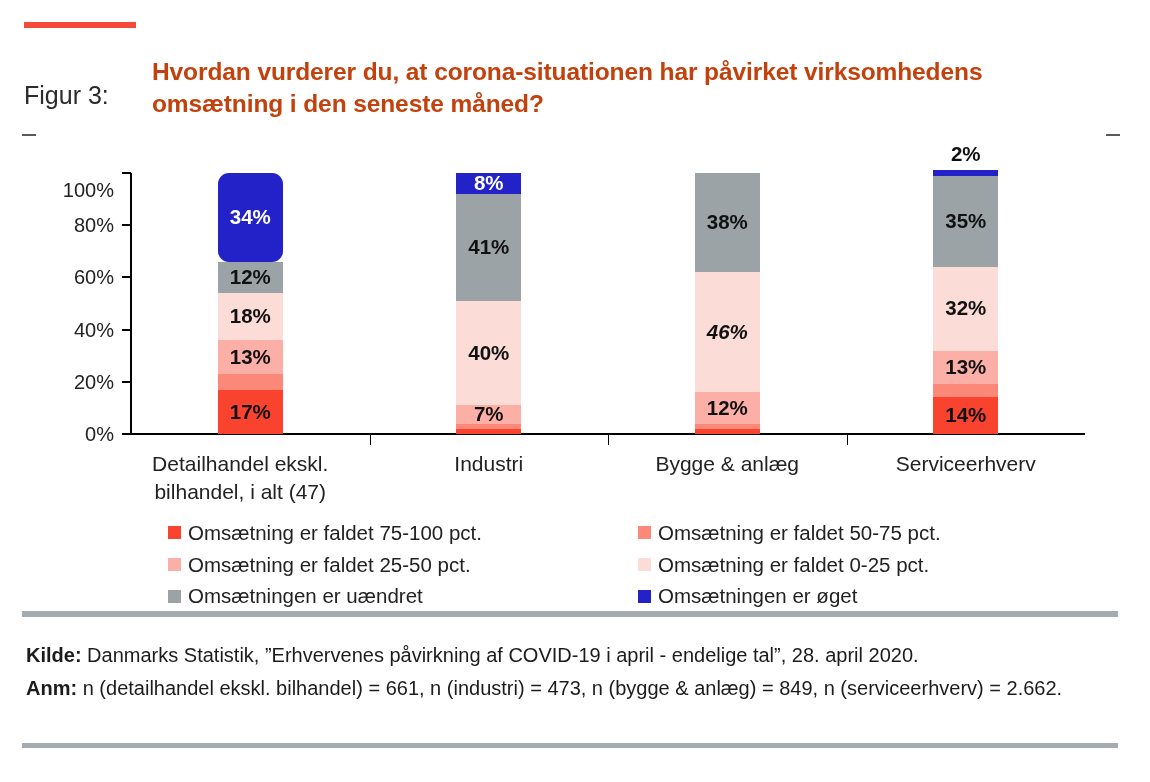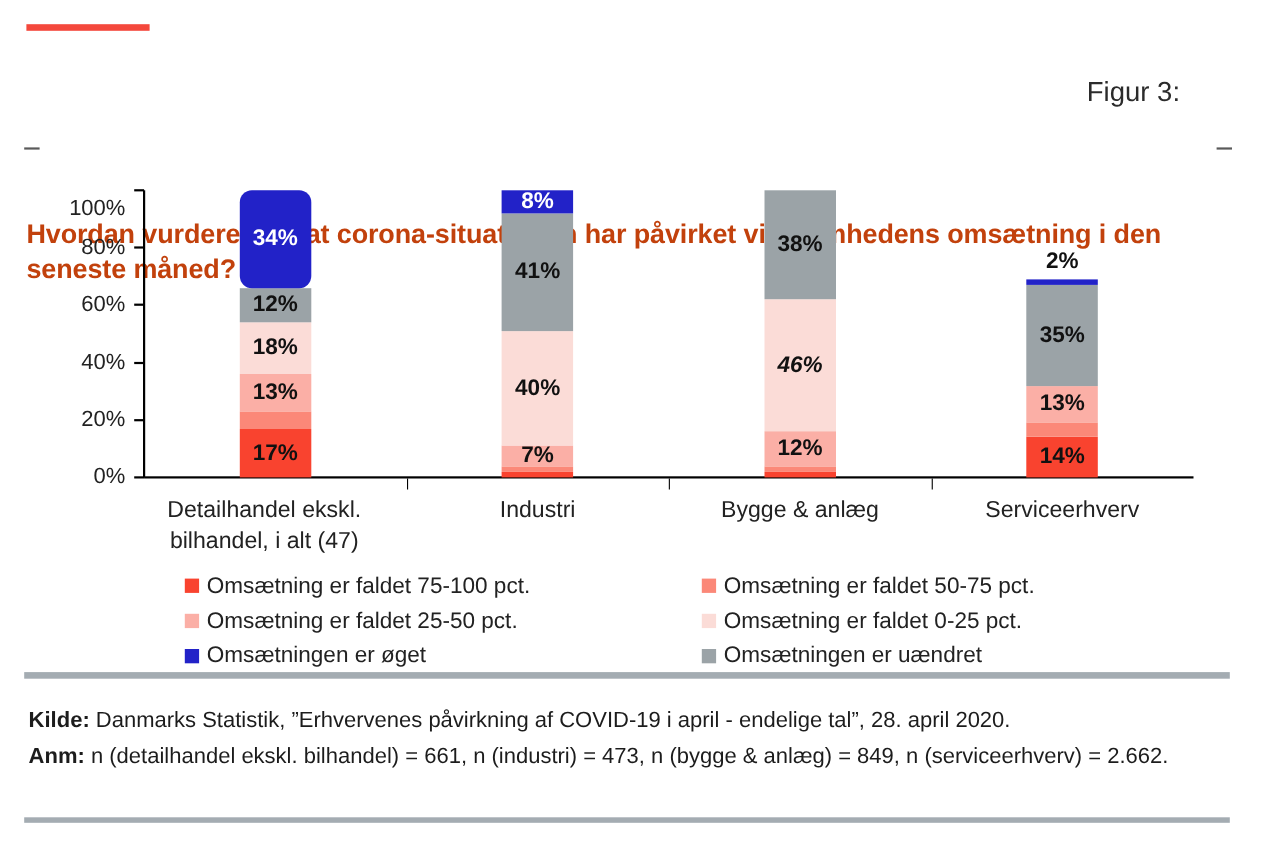--- a/index.html
+++ b/index.html
@@ -26,22 +26,21 @@
     background: #F4483C;
   }
 
   
   .header {
     position: absolute;
     left: 24px;
     top: 56px;
     width: 1092px;
     display: flex;
-    align-items: flex-end;
-    flex-direction: column;
+    align-items: center;
   }
   .figure-label {
     font-size: 25px;
     color: #2b2b2b;
     white-space: nowrap;
     padding-top: 14px;
     width: 128px;
     flex: 0 0 128px;
     font-weight: 400;
   }
@@ -297,20 +296,23 @@
       <div class="bar-group" style="left: 802.25px;">
         <div class="seg" style="height: 36.54px; background: rgb(249, 67, 47);">
           <span class="seg-label">14%</span>
         </div>
         <div class="seg" style="height: 13.05px; background: rgb(251, 136, 120);">
           <span class="seg-label outside">5%</span>
         </div>
         <div class="seg" style="height: 33.93px; background: rgb(251, 175, 166);">
           <span class="seg-label">13%</span>
         </div>
+        <div class="seg" style="height: 83.52px; background: rgb(251, 220, 215);">
+          <span class="seg-label">32%</span>
+        </div>
         <div class="seg" style="height: 91.35px; background: rgb(155, 163, 167);">
           <span class="seg-label">35%</span>
         </div>
         <div class="seg" style="height: 5.22px; background: rgb(34, 34, 200);">
           <span class="seg-label outside">2%</span>
         </div>
       </div>
     </div>
   <div id="cat-captions">
       <div class="cat-caption" style="left: 121px; width: 238.5px;">Detailhandel ekskl. bilhandel, i alt (47)</div>
@@ -331,26 +333,26 @@
     </div>
     <div class="legend-item">
       <span class="legend-swatch" style="background: rgb(251, 175, 166);"></span>
       <span>Omsætning er faldet 25-50 pct.</span>
     </div>
     <div class="legend-item">
       <span class="legend-swatch" style="background: rgb(251, 220, 215);"></span>
       <span>Omsætning er faldet 0-25 pct.</span>
     </div>
     <div class="legend-item">
+      <span class="legend-swatch" style="background: rgb(155, 163, 167);"></span>
+      <span>Omsætningen er uændret</span>
+    </div>
+    <div class="legend-item">
       <span class="legend-swatch" style="background: rgb(34, 34, 200);"></span>
       <span>Omsætningen er øget</span>
-    </div>
-    <div class="legend-item">
-      <span class="legend-swatch" style="background: rgb(155, 163, 167);"></span>
-      <span>Omsætningen er uændret</span>
     </div>
   </div>
 
 <div class="rule-gray top"></div>
 
 <div class="footer">
   <p>
     <b>Kilde:</b><span> Danmarks Statistik, ”Erhvervenes påvirkning af COVID-19 i april - endelige tal”, 28. april 2020.</span>
   </p>
   <p>

